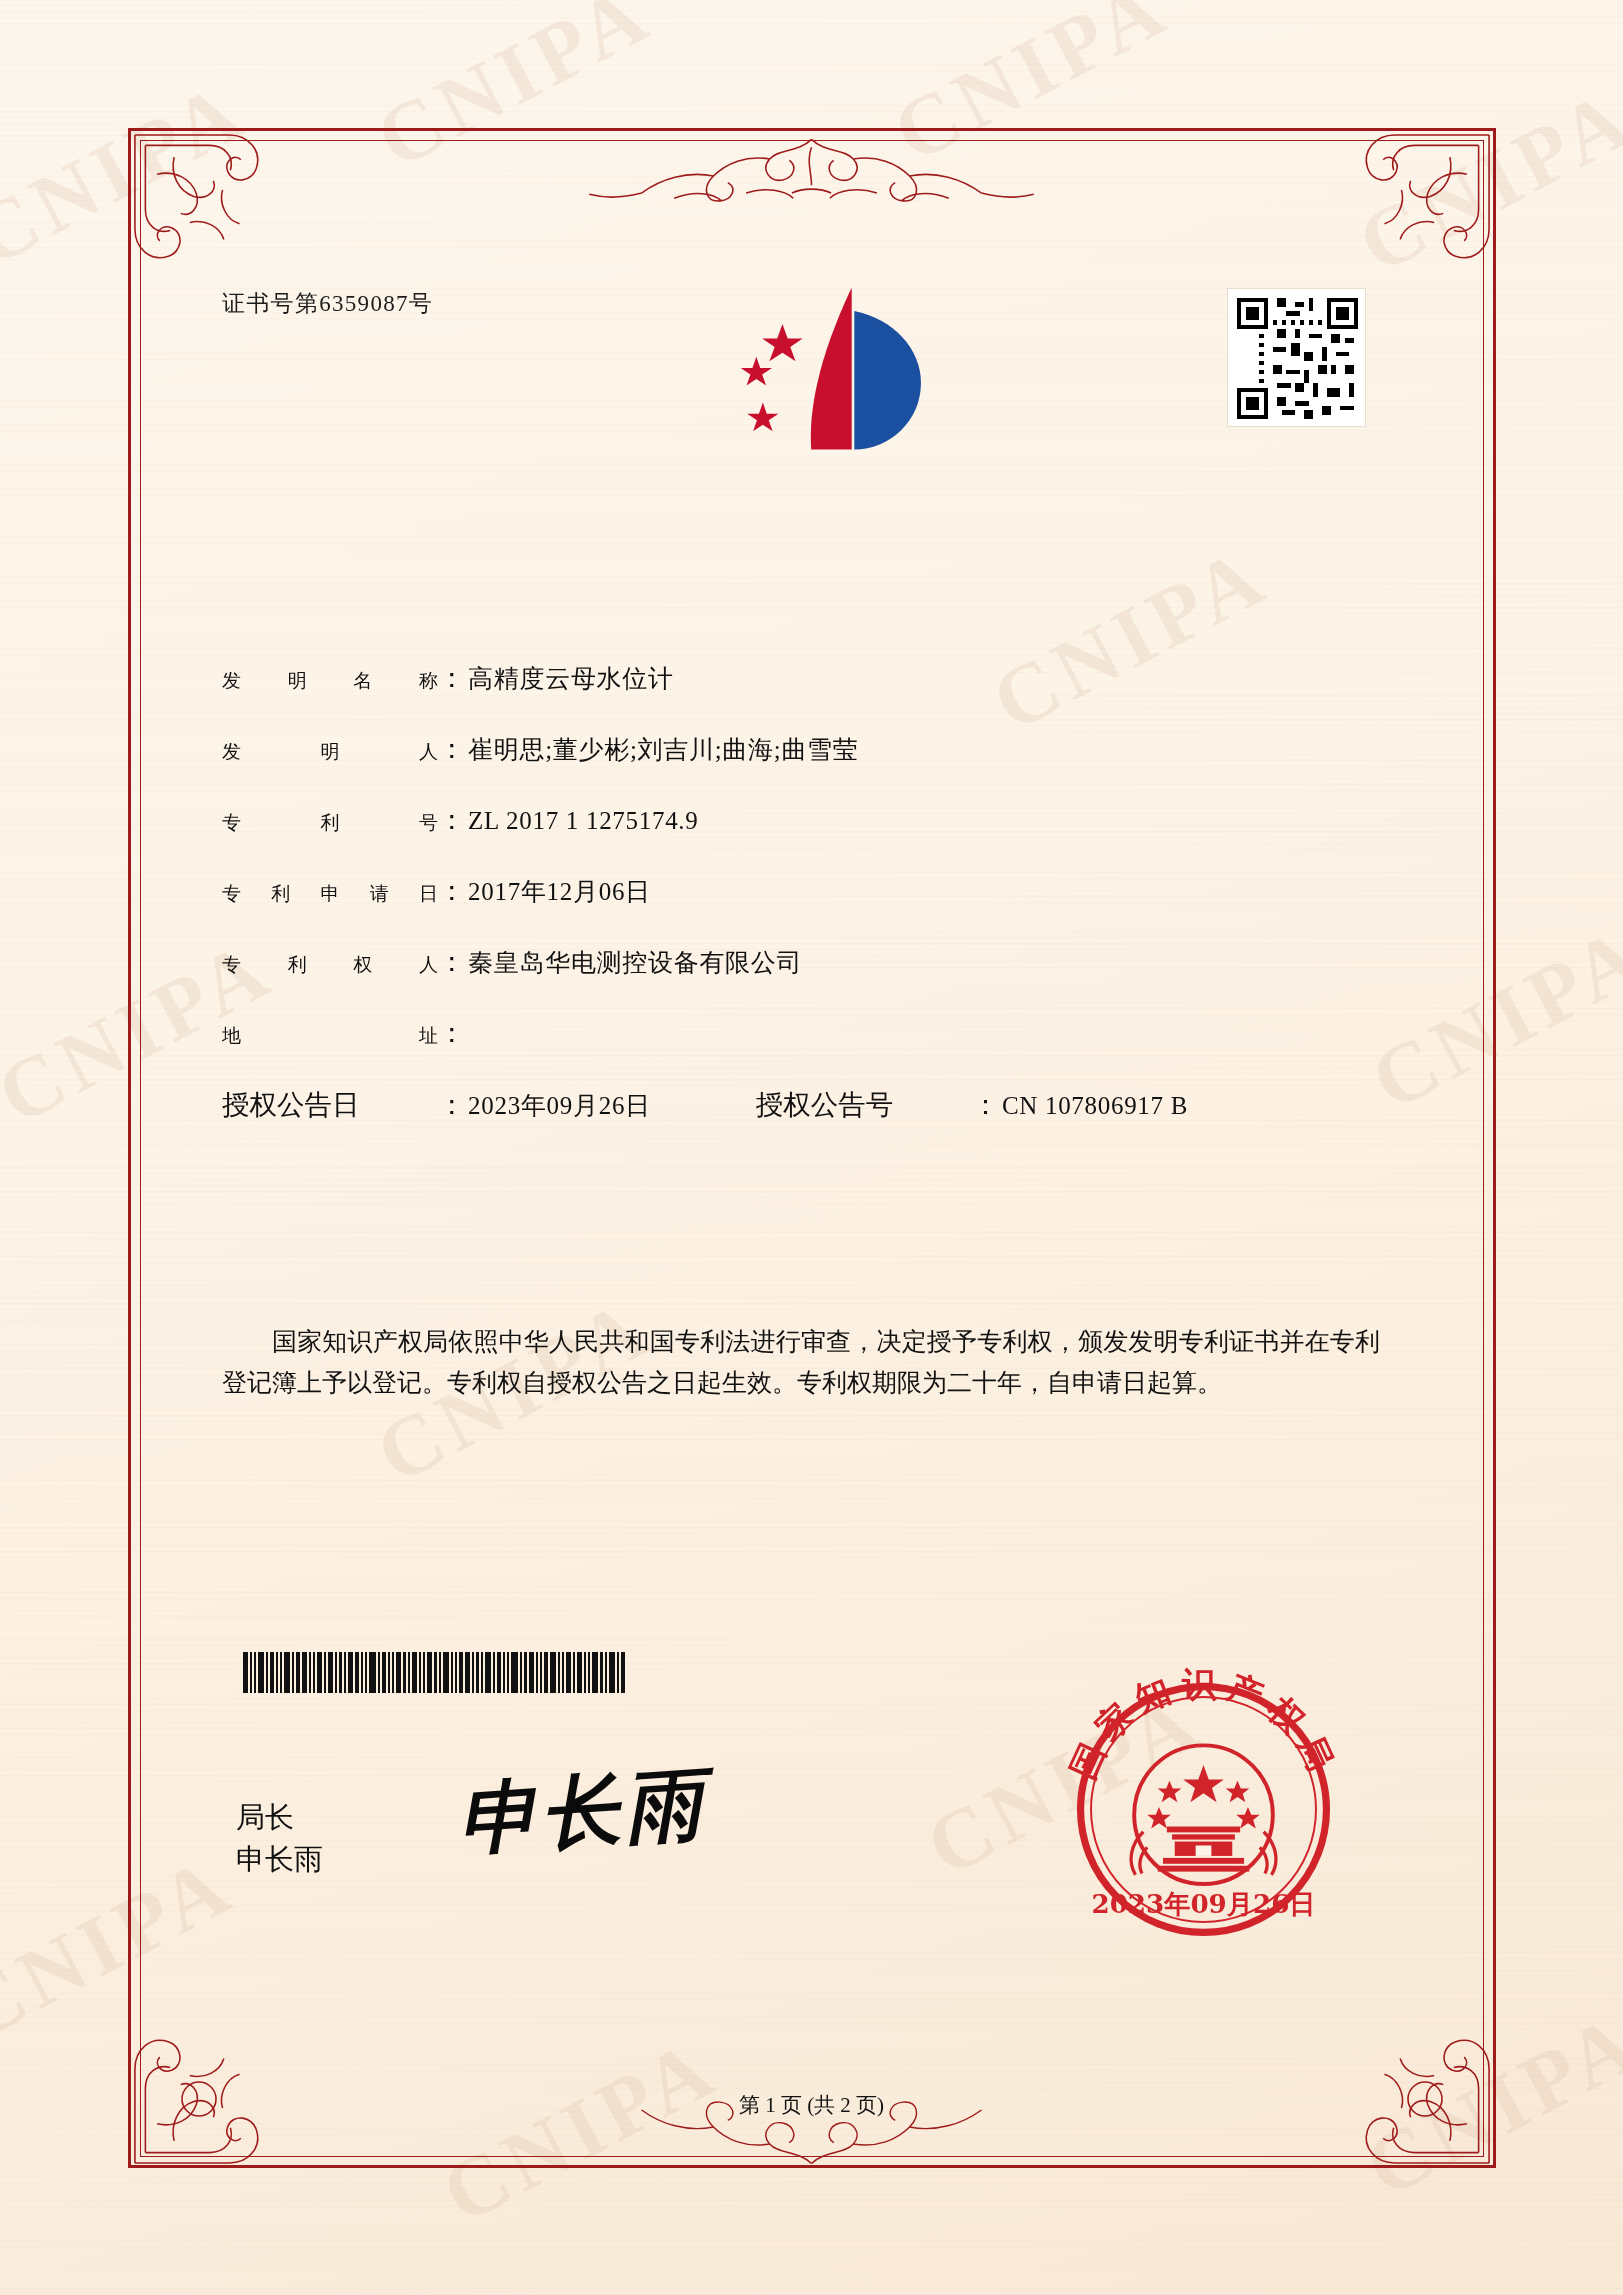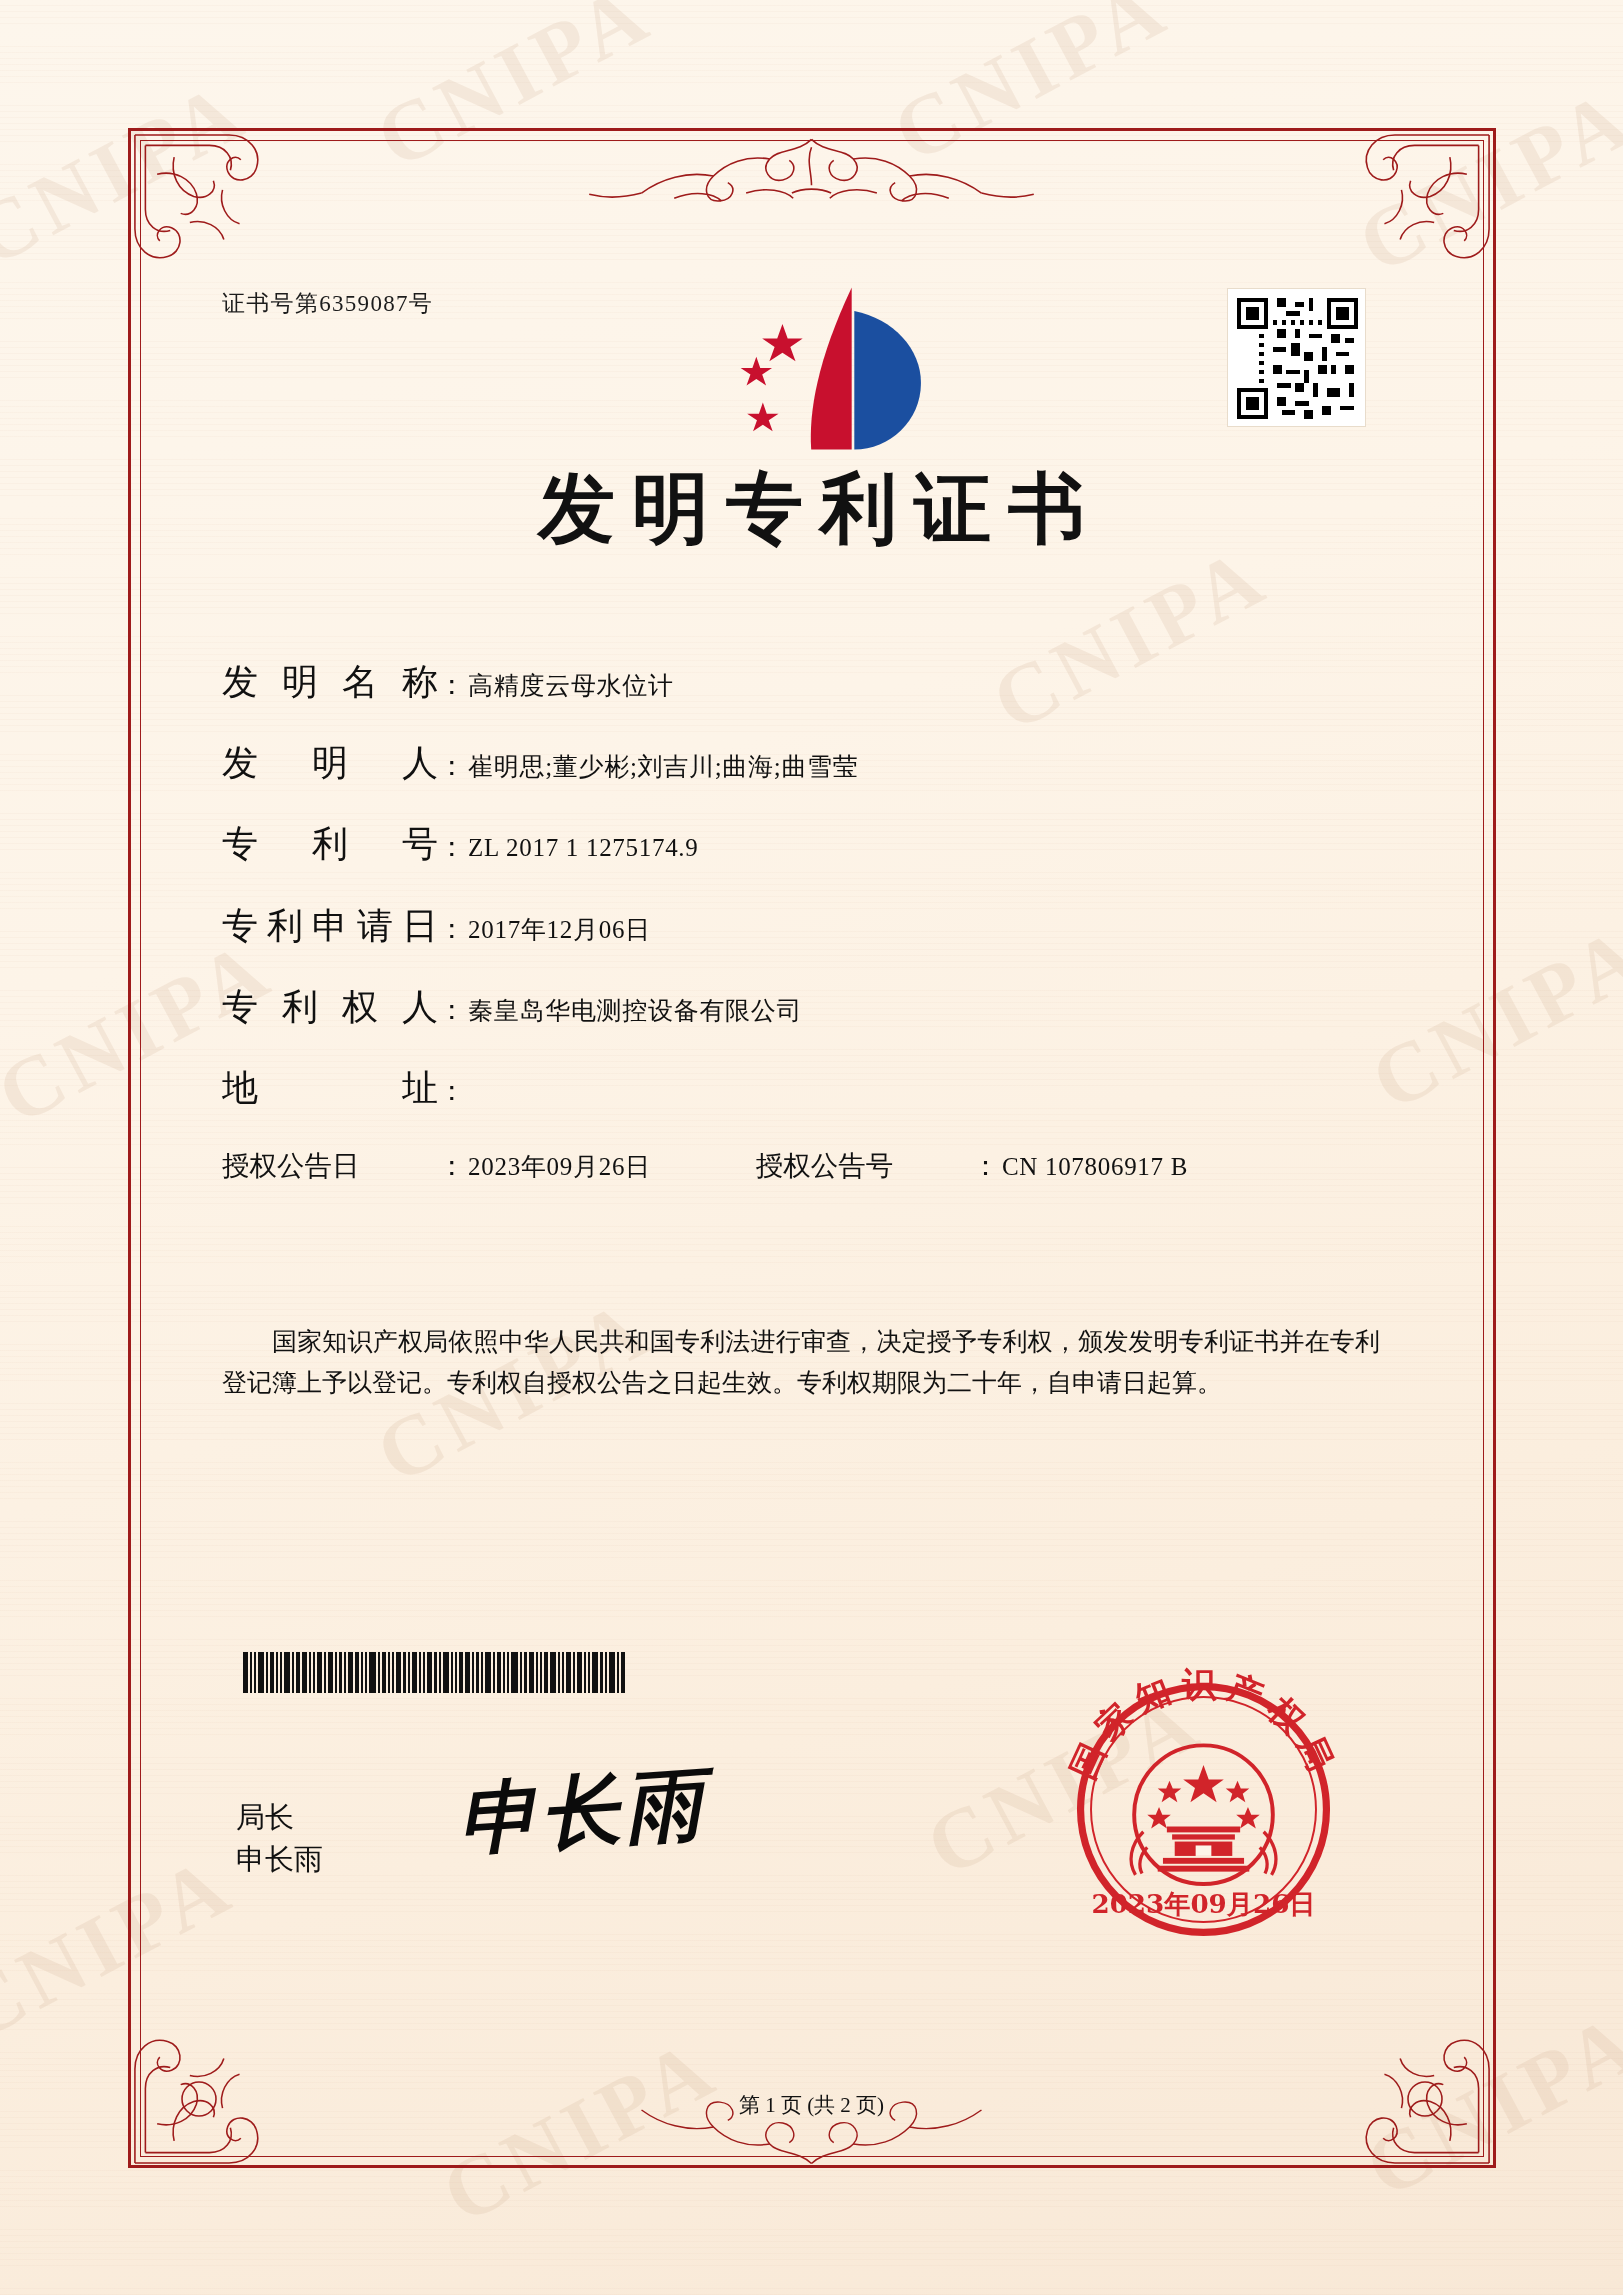--- a/index.html
+++ b/index.html
@@ -113,21 +113,21 @@
     display: flex;
     align-items: baseline;
     margin-bottom: 38px;
     line-height: 1.2;
   }
   .field-label {
     width: 216px;
     flex: none;
     display: flex;
     justify-content: space-between;
-    font-size: 36px;
+    font-size: 19px;
     letter-spacing: 0;
   }
   .field-label span.lab-text {
     display: inline-block;
     width: 100%;
     text-align: justify;
     text-align-last: justify;
   }
   .colon { margin: 0 2.6px 0 0; }
   .field-value {
@@ -421,21 +421,20 @@
           <rect x="10" y="23" width="2" height="2"></rect>
         <rect x="14" y="24" width="3" height="1"></rect>
           <rect x="20" y="25" width="2" height="2"></rect>
         <rect x="24" y="25" width="3" height="1"></rect>
           <rect x="11" y="26" width="3" height="1"></rect>
         <rect x="16" y="26" width="2" height="2"></rect>
       </g>
     </svg>
   </div>
 
-  <div class="main-title">发明专利证书</div>
 
   <div class="fields">
 
     <div class="field-row">
       <div class="field-label">
         <span class="lab-text">发 明 名 称</span>
       </div>
       <div class="colon">：</div>
       <div class="field-value">高精度云母水位计</div>
     </div>

